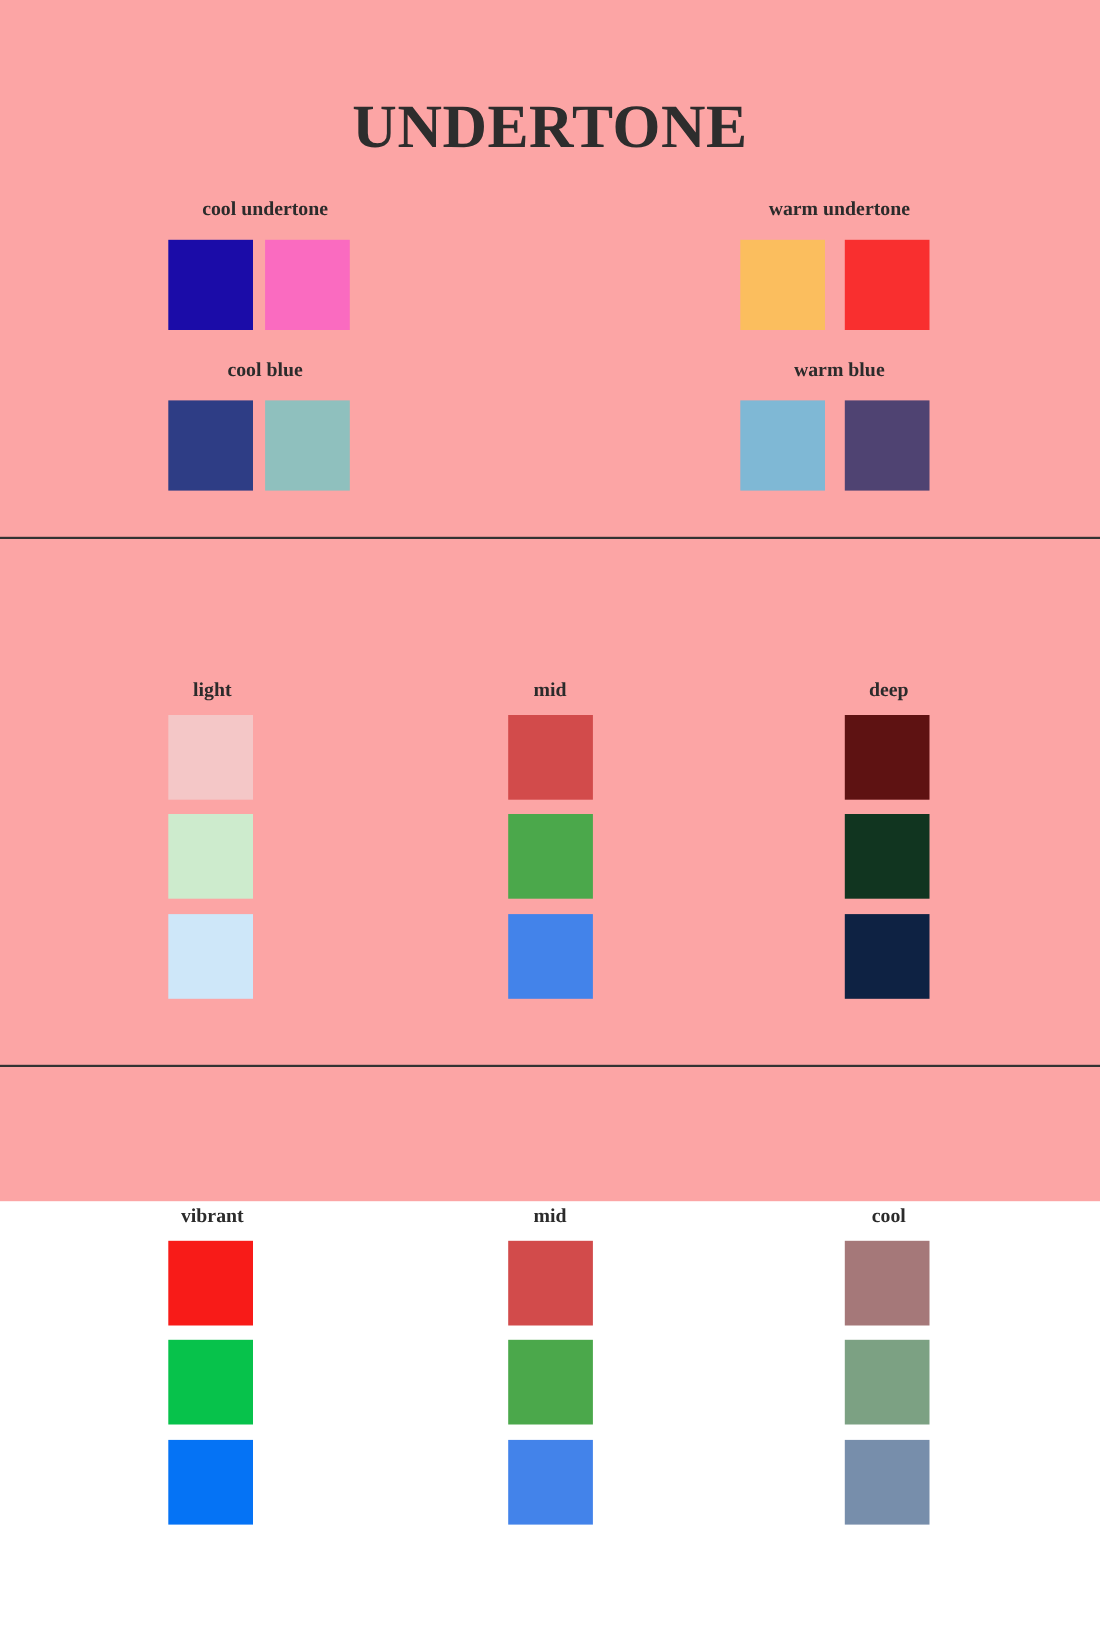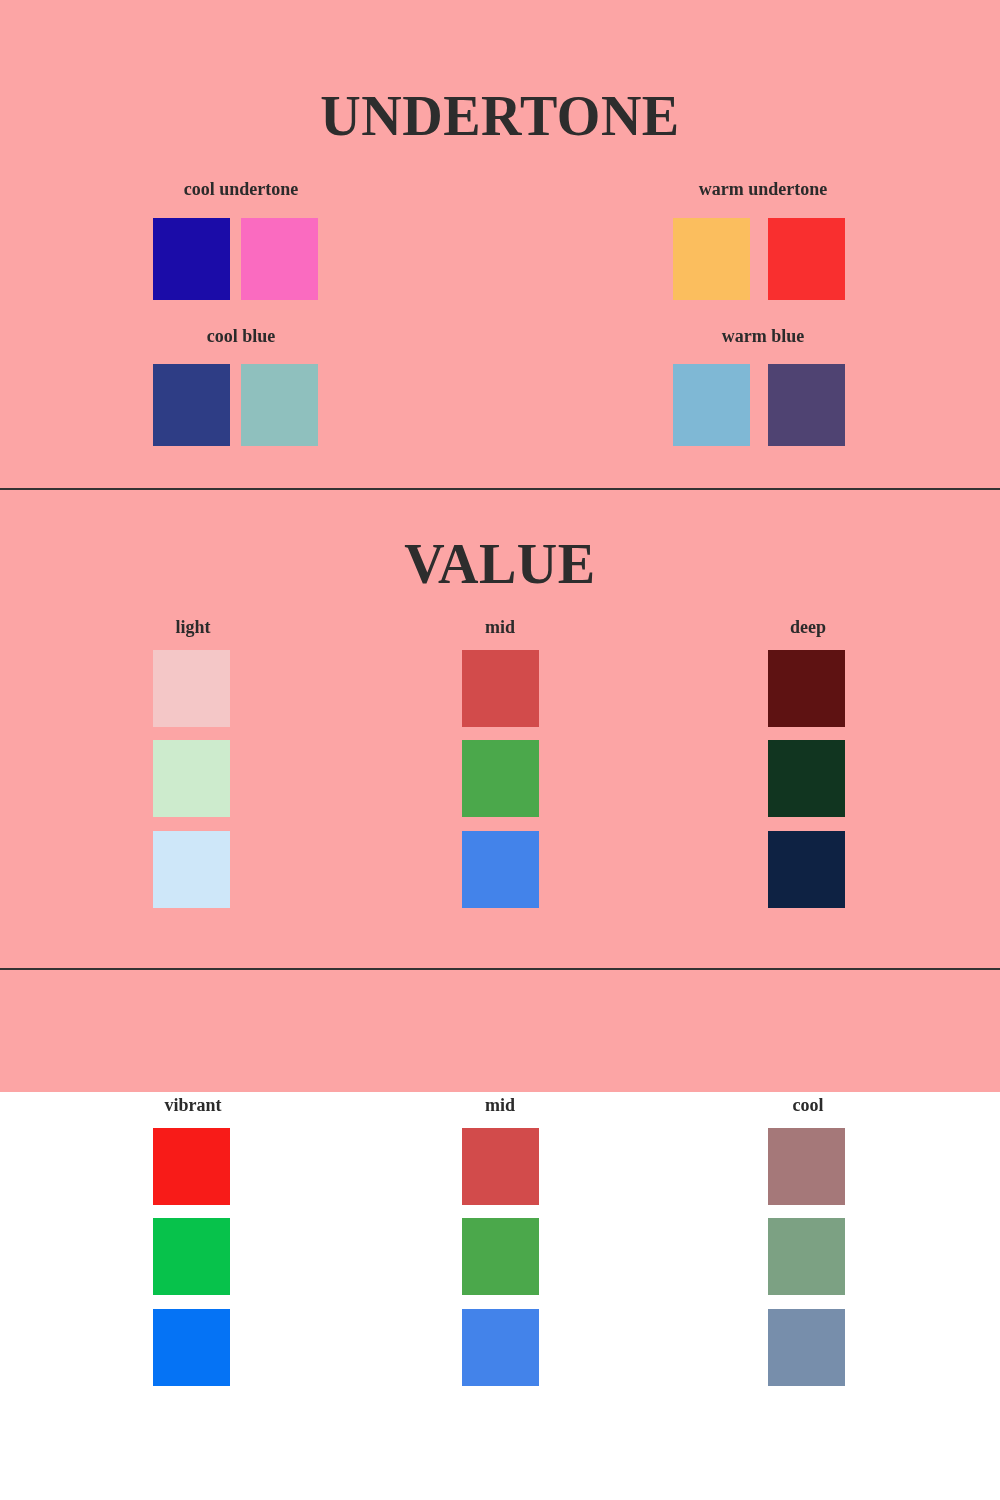--- a/index.html
+++ b/index.html
@@ -142,21 +142,20 @@
 
     <div class="swatch swatch-tall" id="sw-warmblue-1" style="background-color: rgb(127, 184, 213);"></div>
 
     <div class="swatch swatch-tall" id="sw-warmblue-2" style="background-color: rgb(79, 67, 114);"></div>
   </div>
 
   <div class="divider" id="divider-1" style="background-color: rgb(51, 51, 51);"></div>
 
   <div class="section" id="section-value">
 
-    <div class="section-title">VALUE</div>
 
     <div class="group-label col-label-light">light</div>
 
     <div class="group-label col-label-mid">mid</div>
 
     <div class="group-label col-label-right">deep</div>
 
     <div class="swatch col-x-1" id="val-r1" style="background-color: rgb(244, 199, 199);"></div>
     <div class="swatch col-x-1" style="top: 250px; background-color: rgb(205, 235, 205);"></div>
     <div class="swatch col-x-1" style="top: 341px; background-color: rgb(206, 231, 249);"></div>

